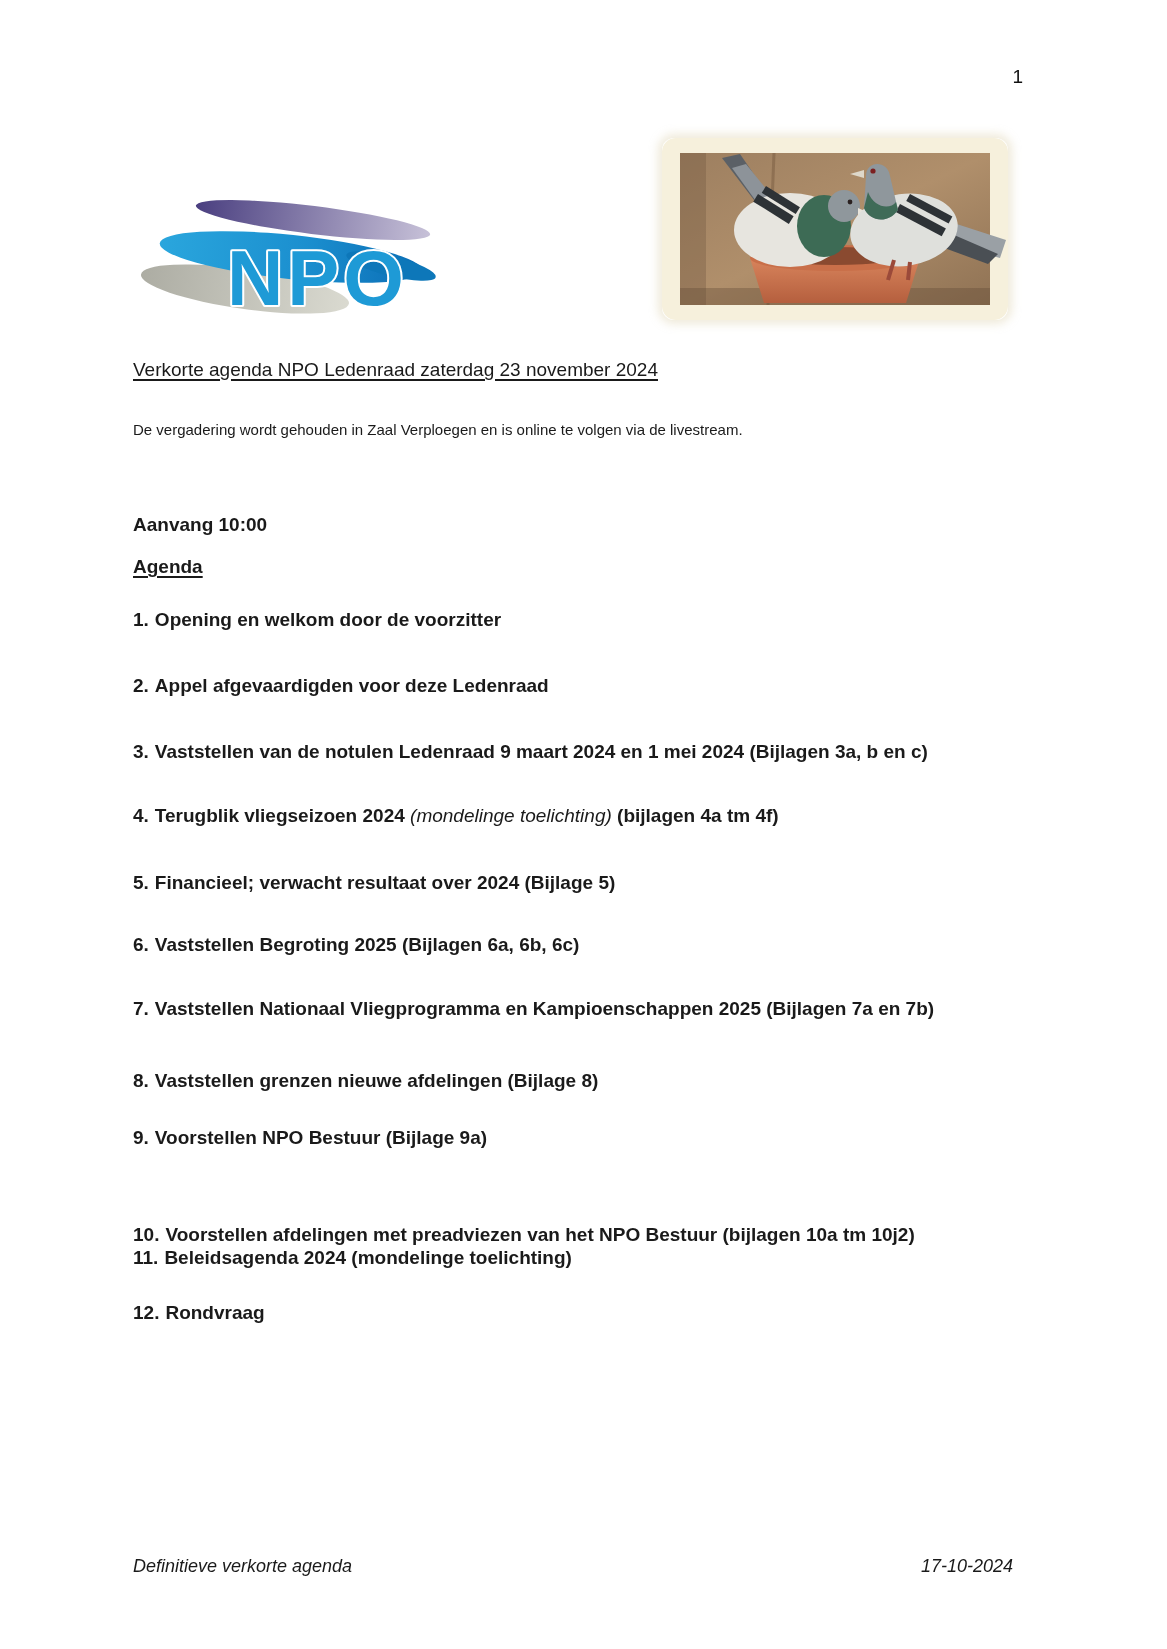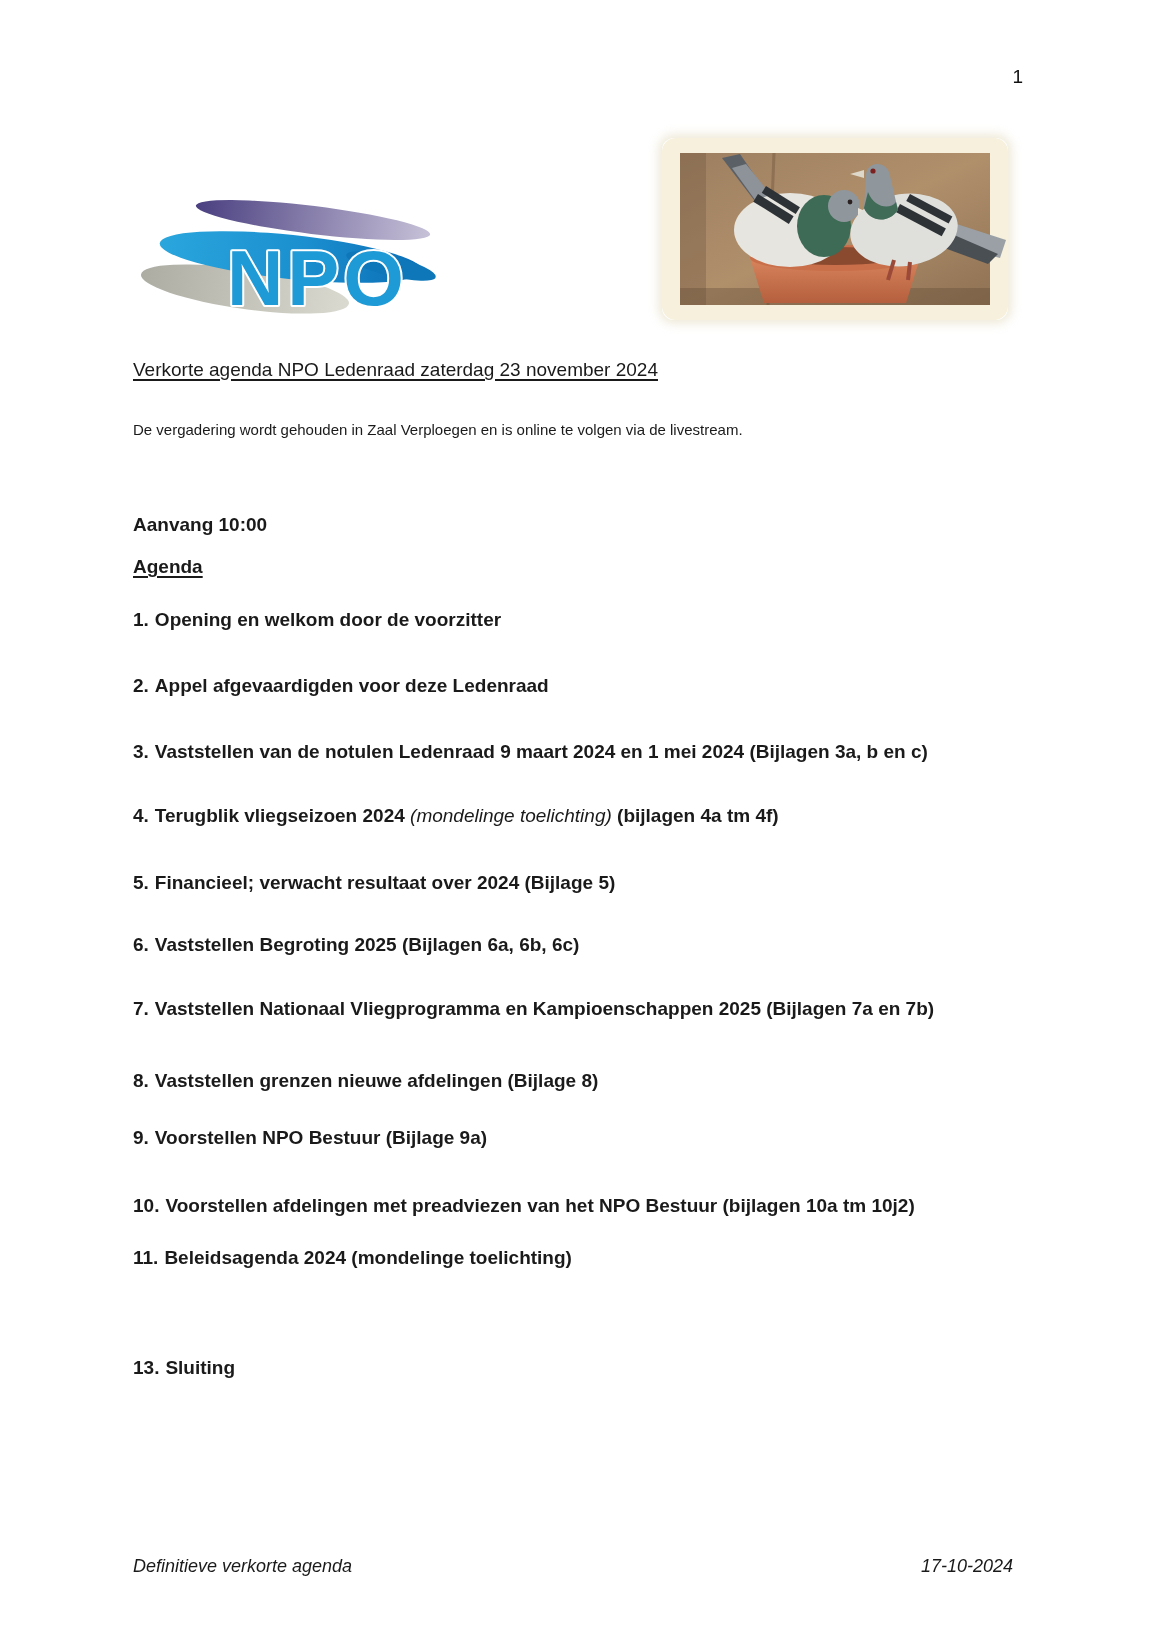--- a/index.html
+++ b/index.html
@@ -172,29 +172,29 @@
     <span class="txt">Vaststellen Nationaal Vliegprogramma en Kampioenschappen 2025 (Bijlagen 7a en 7b)</span>
   </div>
   <div class="abs item" style="top:1069px">
     <span class="num">8.</span>
     <span class="txt">Vaststellen grenzen nieuwe afdelingen (Bijlage 8)</span>
   </div>
   <div class="abs item" style="top:1126px">
     <span class="num">9.</span>
     <span class="txt">Voorstellen NPO Bestuur (Bijlage 9a)</span>
   </div>
-  <div class="abs item" style="top:1194px">
+  <div class="abs item" style="top:1223px">
     <span class="num">10.</span>
     <span class="txt">Voorstellen afdelingen met preadviezen van het NPO Bestuur (bijlagen 10a tm 10j2)</span>
   </div>
   <div class="abs item" style="top:1246px">
     <span class="num">11.</span>
     <span class="txt">Beleidsagenda 2024 (mondelinge toelichting)</span>
   </div>
-  <div class="abs item" style="top:1356px">
-    <span class="num">13.</span>
-    <span class="txt">Sluiting</span>
+  <div class="abs item" style="top:1301px">
+    <span class="num">12.</span>
+    <span class="txt">Rondvraag</span>
   </div>
 
   <div class="abs footer-left">Definitieve verkorte agenda</div>
   <div class="abs footer-right">17-10-2024</div>
 
 </div>
 
 </body></html>

